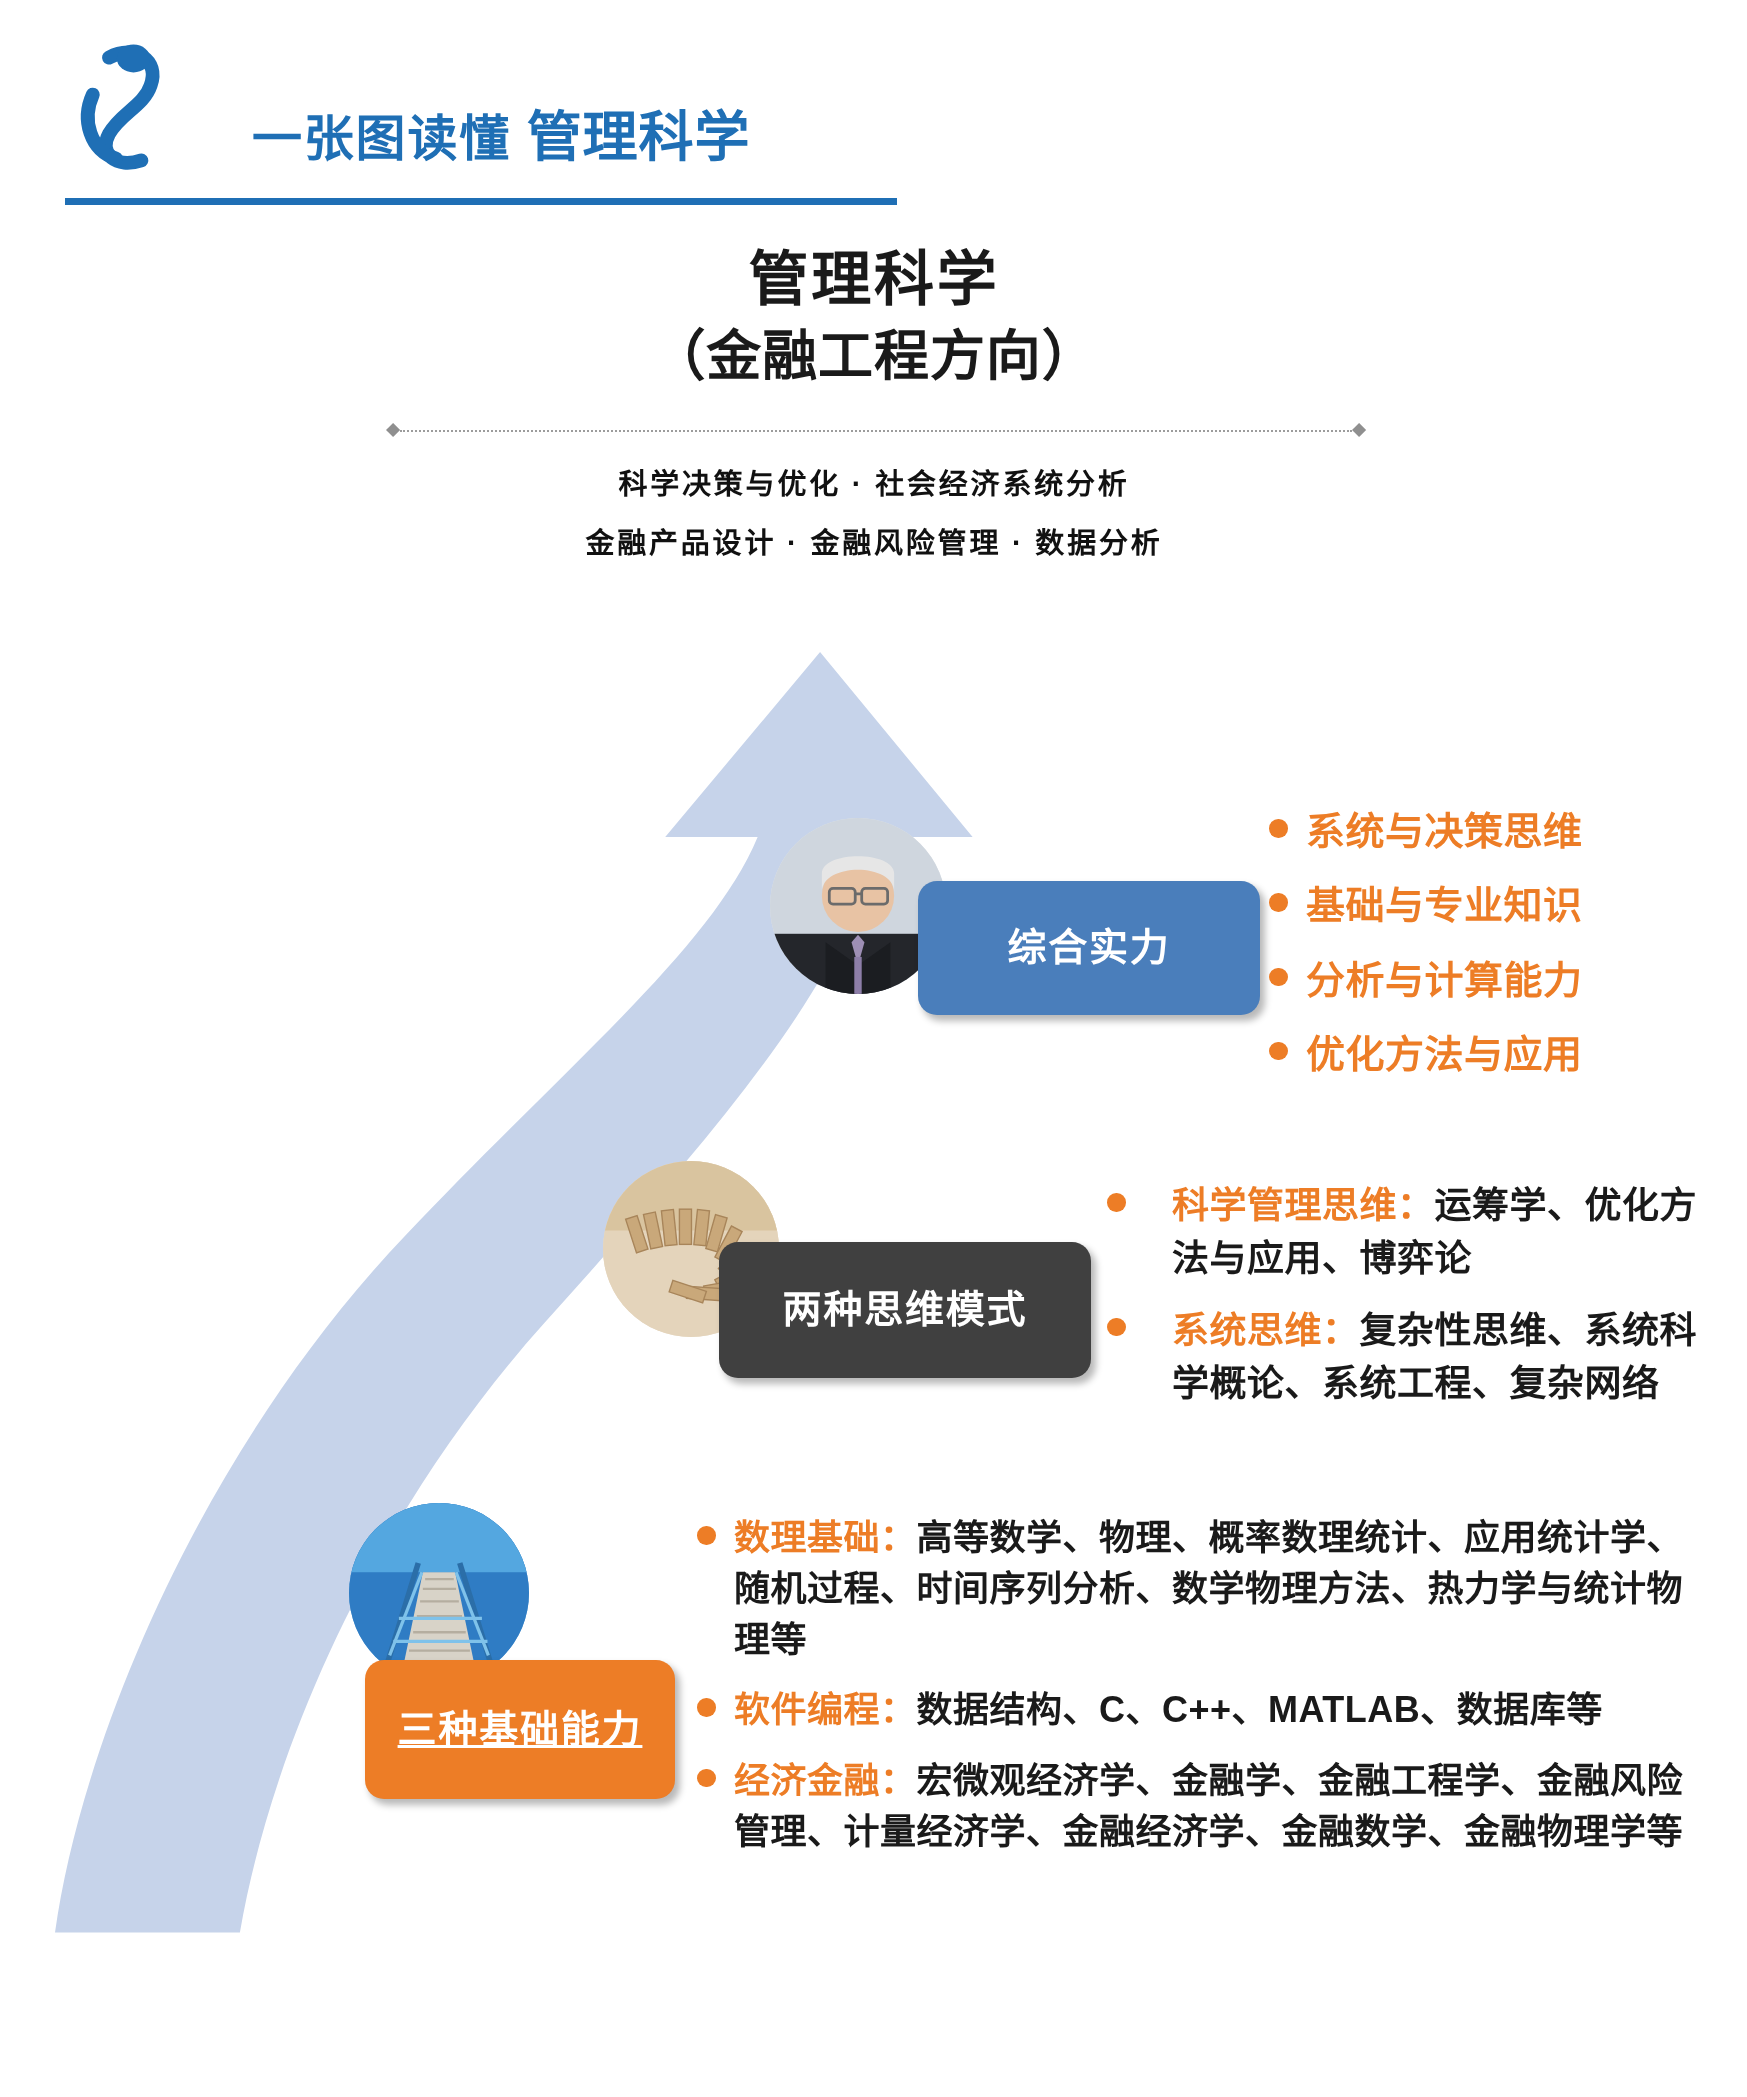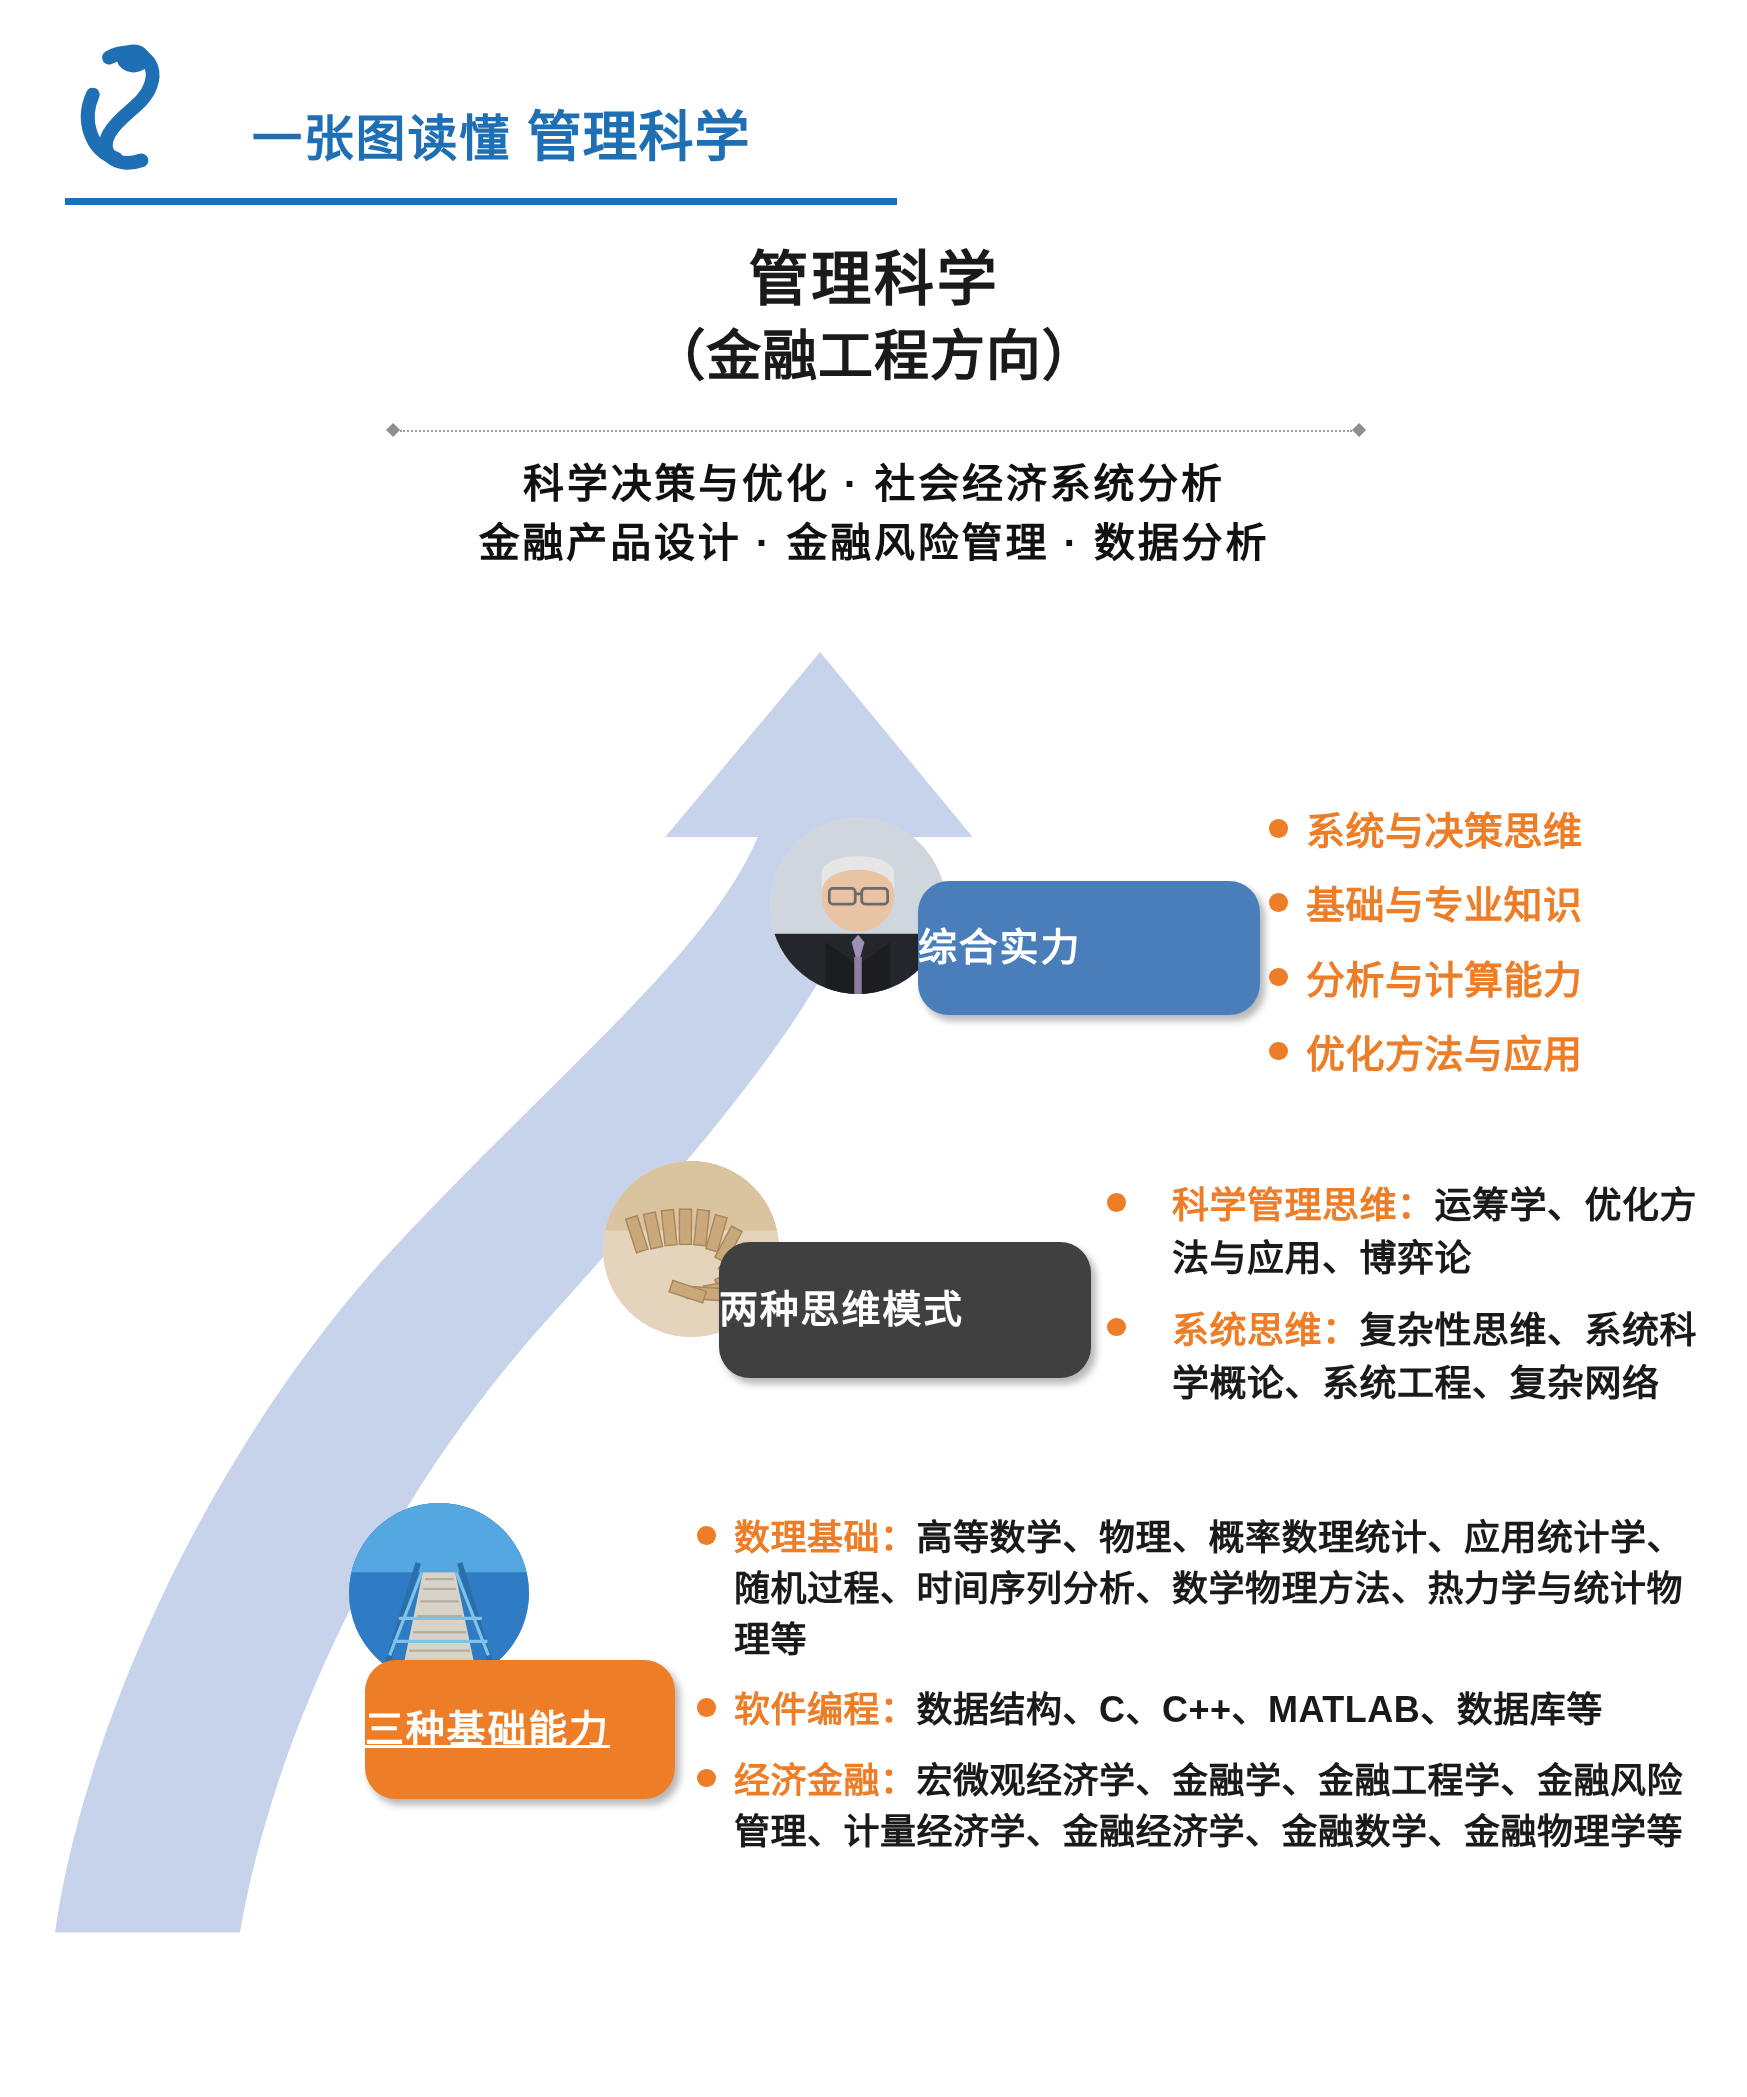--- a/index.html
+++ b/index.html
@@ -104,21 +104,21 @@
 
   #subtitle {
     position: absolute;
     left: 0;
     top: 455px;
     width: 1748px;
     text-align: center;
     color: #111;
   }
   #subtitle div {
-    font-size: 41px;
+    font-size: 29px;
     font-weight: bold;
     line-height: 59px;
     letter-spacing: 2.8px;
   }
 
   
   #arrow-wrap {
     position: absolute;
     left: 55px;
     top: 578px;
@@ -150,27 +150,28 @@
     left: 349px;
     top: 1503px;
     width: 180px;
     height: 180px;
     background: #5b9fd6;
   }
 
   
   .stage-pill {
     position: absolute;
-    border-radius: 31px;
+    border-radius: 19px;
     color: #ffffff;
     font-size: 39px;
     font-weight: bold;
     letter-spacing: 1.8px;
     display: flex;
     align-items: center;
+    justify-content: center;
     text-align: center;
     line-height: 48px;
     box-shadow: 4.6px 5.5px 7.4px rgba(0,0,0,0.28);
   }
   #pill-top {
     left: 918px;
     top: 881px;
     width: 342px;
     height: 134px;
     background: #4A7EBB;

